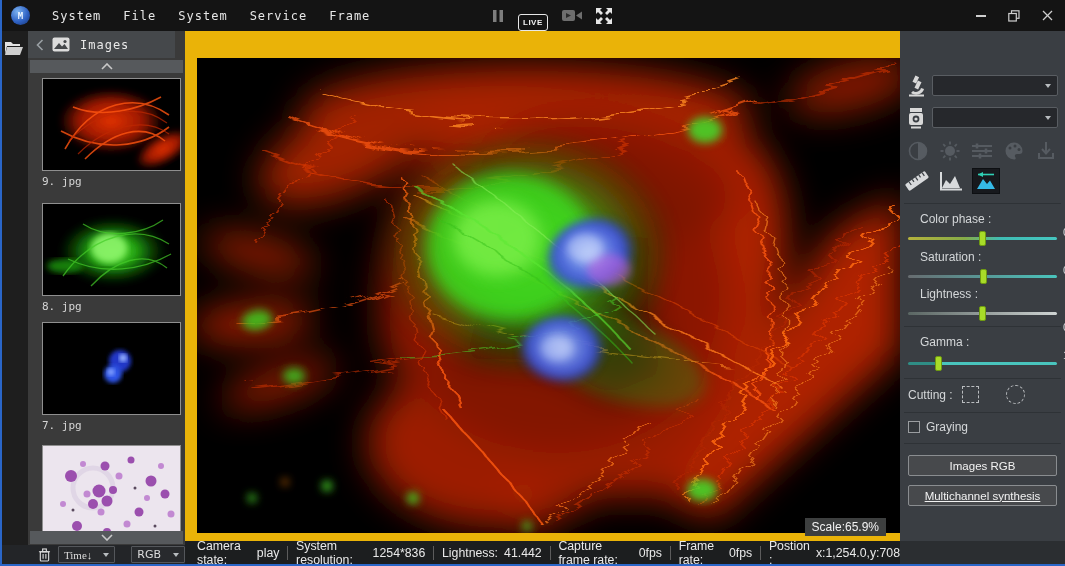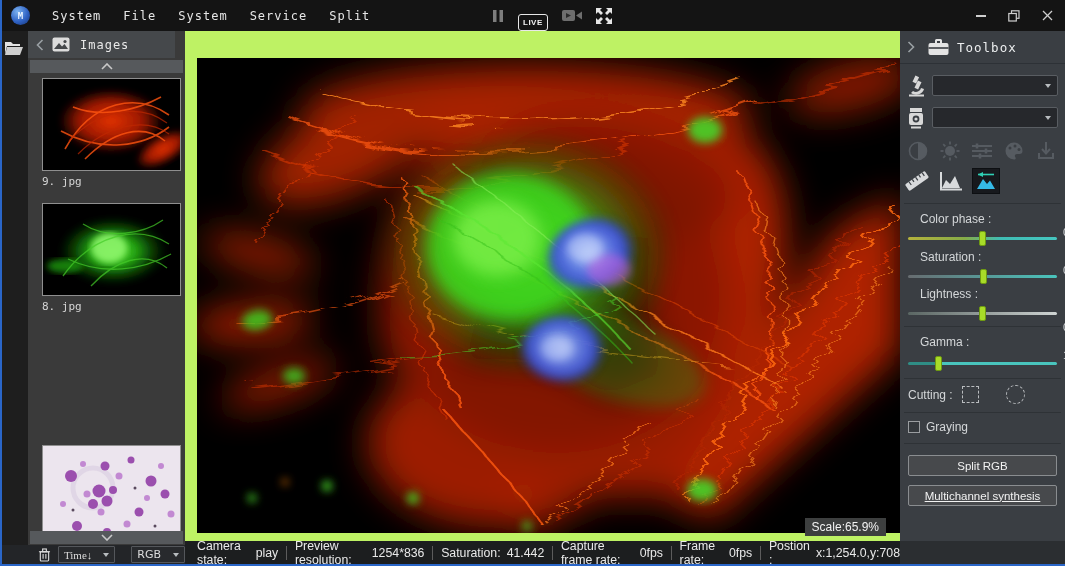--- a/index.html
+++ b/index.html
@@ -45,21 +45,21 @@
   
   #bottomleft-bar { left:0; top:545px; width:185px; height:19px; background:#232528;
     display:flex; align-items:center; }
   .mini-select { height:17px; background:#282a2d; border:1px solid #54575b; border-radius:1px;
     color:#dcdcdc; font:11px "DejaVu Sans",sans-serif; display:flex; align-items:center;
     padding:0 5px; position:relative; }
   .dd-arrow { width:0; height:0; border-left:3.5px solid transparent; border-right:3.5px solid transparent;
     border-top:4px solid #b8bcbf; margin-left:auto; }
 
   
-  #viewer { left:185px; top:31px; width:715px; height:510px; background:#bef264; }
+  #viewer { left:185px; top:31px; width:715px; height:510px; background:#eab308; }
   #live-image { position:absolute; left:12px; top:27px; width:703px; height:475px; background:#000; }
   #scale-label { position:absolute; right:14px; bottom:5px; background:#3d3f3f; color:#f2f2f2;
     font:12px "Liberation Sans",sans-serif; padding:2px 7px; }
 
   
   #right-panel { left:900px; top:31px; width:165px; height:510px; background:#3a3e43; }
   #toolbox-header { position:absolute; left:0; top:0; width:165px; height:33px;
     border-bottom:1px solid #2d3136; display:flex; align-items:center; }
   #toolbox-title { color:#eceeef; font:12.5px "DejaVu Sans Mono",monospace; letter-spacing:1px; margin-left:8px; }
   .tb-select { position:absolute; left:32px; width:126px; height:21px; background:#26282c;
@@ -100,21 +100,21 @@
 <div id="window">
 
   <div id="menubar" class="abs">
     <div id="logo">
         <span>M</span>
       </div>
     <span class="menu-item">System</span>
     <span class="menu-item">File</span>
     <span class="menu-item">System</span>
     <span class="menu-item">Service</span>
-    <span class="menu-item">Split</span>
+    <span class="menu-item">Frame</span>
 
     <div id="menubar-icons">
       <svg width="12" height="14">
         <rect x="1" y="1" width="3.5" height="12" fill="#7d7d7d"></rect>
           <rect x="7.5" y="1" width="3.5" height="12" fill="#7d7d7d"></rect>
       </svg>
       <span class="live-badge">LIVE</span>
       <svg width="20" height="13">
         <rect x="0" y="1" width="13" height="11" rx="2" fill="#6e6e6e"></rect>
         <polygon points="14,6.5 20,2.5 20,10.5" fill="#6e6e6e"></polygon>
@@ -225,20 +225,37 @@
             <path d="M20,72 C50,30 95,20 126,40"></path>
               <path d="M25,55 C60,72 100,66 128,50"></path>
             <path d="M48,82 C72,56 102,46 124,64"></path>
               <path d="M40,20 C65,36 100,30 120,16"></path>
           </g>
         </svg>
       </div>
       <div class="thumb-label">8. jpg</div>
     </div>
 
+    <div class="thumb-item" style="top:291px;">
+      <div class="thumb-frame">
+        <svg width="139" height="93" viewBox="0 0 139 93" preserveAspectRatio="none">
+          <defs>
+              <filter id="tb3">
+                <feGaussianBlur stdDeviation="2"></feGaussianBlur>
+              </filter>
+            </defs>
+          <rect width="139" height="93" fill="#000"></rect>
+          <circle cx="77" cy="38" r="11" fill="#2238c8" filter="url(#tb3)"></circle>
+          <circle cx="70" cy="51" r="9" fill="#2f55e8" filter="url(#tb3)"></circle>
+          <circle cx="80" cy="35" r="4" fill="#96b2ff" filter="url(#tb3)"></circle>
+          <circle cx="68" cy="49" r="3.5" fill="#88a6ff" filter="url(#tb3)"></circle>
+        </svg>
+      </div>
+      <div class="thumb-label">7. jpg</div>
+    </div>
 
     <div class="thumb-item" style="top:414px;">
       <div class="thumb-frame">
         <svg width="139" height="93" viewBox="0 0 139 93" preserveAspectRatio="none">
           <rect width="139" height="93" fill="#ece5ee"></rect>
           <circle cx="50" cy="42" r="20" fill="none" stroke="#dcd0e2" stroke-width="5" opacity="0.7"></circle>
           <g fill="#9b4fae">
             <circle cx="28" cy="30" r="6"></circle>
               <circle cx="62" cy="20" r="4.5"></circle>
               <circle cx="88" cy="14" r="3.5"></circle>
@@ -398,31 +415,20 @@
         <ellipse cx="368" cy="296" rx="45" ry="38" fill="url(#bGrad)" opacity="0.92" filter="url(#b4)" transform="rotate(6 368 296)"></ellipse>
         <ellipse cx="412" cy="212" rx="22" ry="16" fill="#c964e0" opacity="0.55" filter="url(#b4)"></ellipse>
         <ellipse cx="388" cy="190" rx="18" ry="14" fill="#ccd8ff" opacity="0.55" filter="url(#b4)"></ellipse>
         <ellipse cx="360" cy="290" rx="16" ry="13" fill="#c2d1ff" opacity="0.5" filter="url(#b4)"></ellipse>
       </svg>
     </div>
     <div id="scale-label">Scale:65.9%</div>
   </div>
 
   <div id="right-panel" class="abs">
-    <div id="toolbox-header">
-      <svg width="8" height="12" viewBox="0 0 8 12" style="margin-left:7px" fill="none" stroke="#9aa0a4" stroke-width="1.6">
-          <polyline points="1.5,1 6.5,6 1.5,11"></polyline>
-        </svg>
-      <svg width="21" height="17" viewBox="0 0 21 17" style="margin-left:13px" fill="#e4e4e4">
-        <rect x="0.5" y="4" width="20" height="12" rx="2"></rect>
-        <path d="M7,4 v-2.5 a1.5,1.5 0 0 1 1.5,-1.5 h4 a1.5,1.5 0 0 1 1.5,1.5 v2.5 h-2 v-2 h-3 v2 z"></path>
-        <rect x="0.5" y="8.2" width="20" height="1.6" fill="#3a3e43"></rect>
-      </svg>
-      <span id="toolbox-title">Toolbox</span>
-    </div>
 
     <svg class="abs" style="left:7px;top:44px;" width="20" height="22" viewBox="0 0 20 22" fill="#d8d8d8">
       <rect x="7" y="1" width="4" height="7" transform="rotate(25 9 4)"></rect>
       <rect x="9" y="6" width="4" height="8" transform="rotate(25 11 10)"></rect>
       <path d="M4,18 a8,7 0 0 0 13,-4 l-3,-1 a5,4.5 0 0 1 -8,3 z"></path>
       <rect x="2" y="19.5" width="15" height="2"></rect>
     </svg>
     <div class="tb-select" style="top:44px;">
       <span class="dd-arrow"></span>
     </div>
@@ -555,32 +561,32 @@
     <div class="cut-square" style="left:62px;top:355px;"></div>
     <div class="cut-circle" style="left:106px;top:354px;"></div>
 
     <div class="sep" style="top:381px;"></div>
 
     <div id="graying-box"></div>
     <span class="panel-text" style="left:26px;top:389px;">Graying</span>
 
     <div class="sep" style="top:412px;"></div>
 
-    <div class="tb-button" style="top:424px;">Split RGB</div>
+    <div class="tb-button" style="top:424px;">Images RGB</div>
     <div class="tb-button" style="top:454px;text-decoration:underline;">Multichannel synthesis</div>
   </div>
 
   <div id="statusbar" class="abs">
     <span class="seg-label">Camera state:</span>
     <span class="seg-value">play</span>
     <span class="seg-div"></span>
-    <span class="seg-label">Preview resolution:</span>
+    <span class="seg-label">System resolution:</span>
     <span class="seg-value">1254*836</span>
     <span class="seg-div"></span>
-    <span class="seg-label">Saturation:</span>
+    <span class="seg-label">Lightness:</span>
     <span class="seg-value">41.442</span>
     <span class="seg-div"></span>
     <span class="seg-label">Capture frame rate:</span>
     <span class="seg-value">0fps</span>
     <span class="seg-div"></span>
     <span class="seg-label">Frame rate:</span>
     <span class="seg-value">0fps</span>
     <span class="seg-div"></span>
     <span class="seg-label">Postion :</span>
     <span class="seg-value">x:1,254.0,y:708</span>

